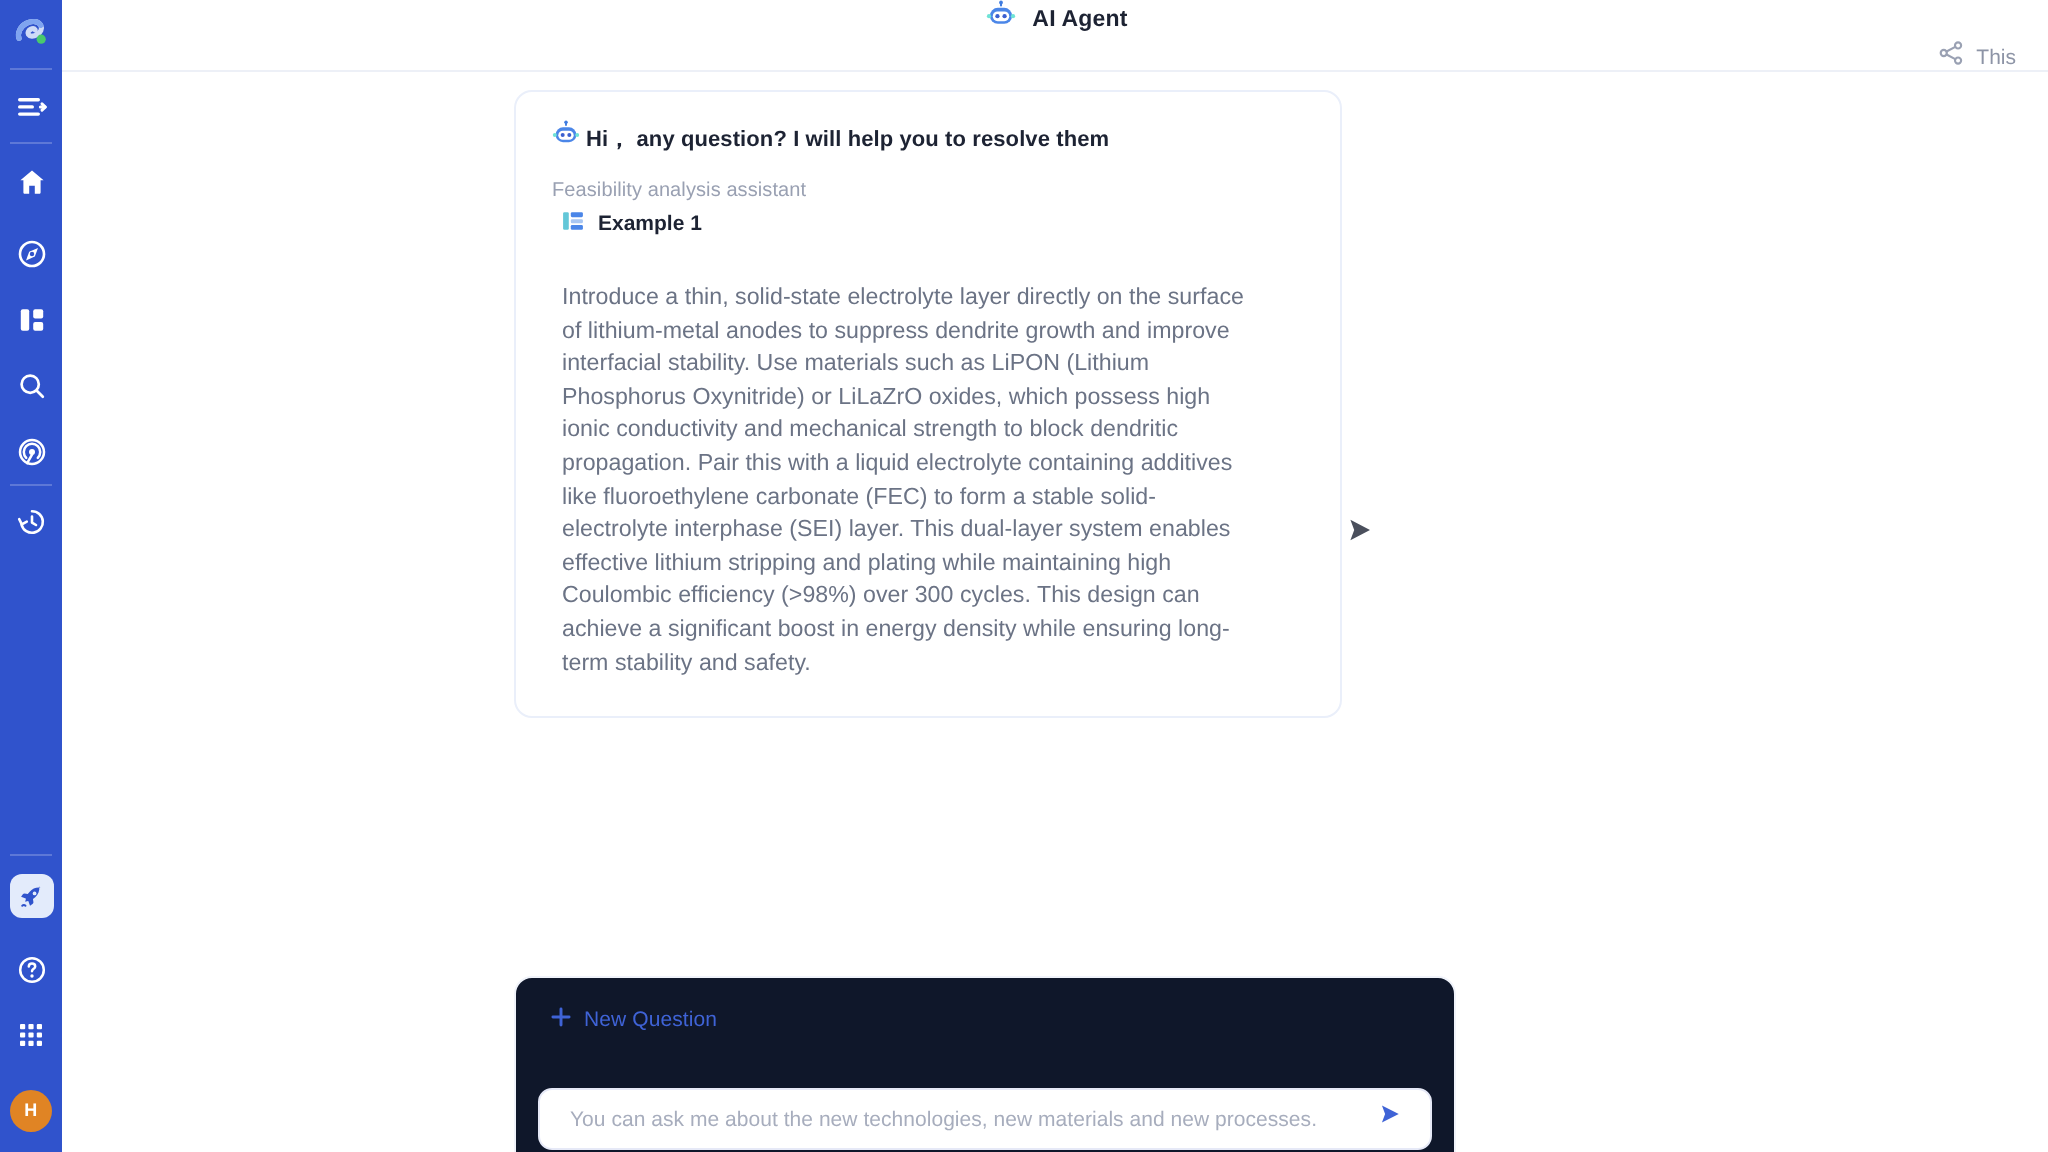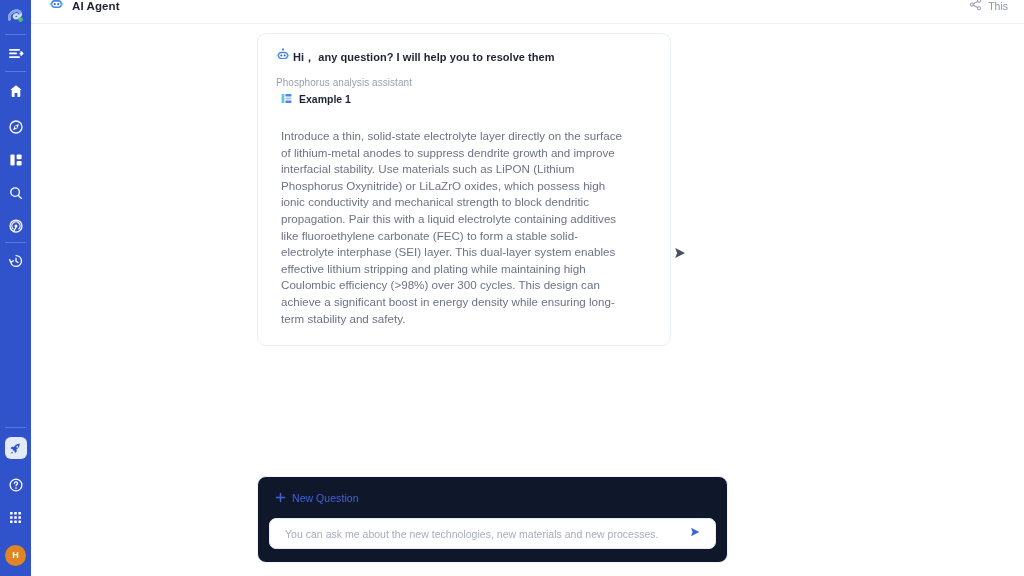--- a/index.html
+++ b/index.html
@@ -61,26 +61,27 @@
   
   #main {
     flex: 1 1 auto;
     height: 576px;
     position: relative;
     background: #ffffff;
   }
 
   
   #topbar {
-    height: 24px;
+    height: 36px;
     border-bottom: 1px solid #edf0f7;
     display: flex;
     align-items: center;
     padding: 0 16px 12px 18px;
     background: #fff;
+    flex-direction: column;
   }
   #topbar-left { display: flex; align-items: center; gap: 8px; }
   #app-title {
     font-size: 11.5px;
     font-weight: bold;
     color: #1d2333;
     letter-spacing: .1px;
   }
   #topbar-right { margin-left: auto; display: flex; align-items: center; gap: 6px; cursor: pointer; }
   #share-label { font-size: 10.5px; color: #8d94a6; }
@@ -157,21 +158,21 @@
     padding-left: 6px;
     cursor: pointer;
     width: fit-content;
   }
   #new-question-label {
     font-size: 10.5px;
     color: #3f63d6;
     letter-spacing: .05px;
   }
   #input-wrap {
-    margin-top: 11px;
+    margin-top: 25px;
     height: 31px;
     border: 1px solid #e6e9f7;
     border-radius: 7px;
     display: flex;
     align-items: center;
     padding: 0 12px 0 13px;
     background: #fff;
   }
   #chat-input {
     flex: 1 1 auto;
@@ -373,21 +374,21 @@
               <rect x="3.6" y="6.1" width="8.8" height="5.2" rx="2.6" fill="#ffffff"></rect>
               <circle cx="6.1" cy="8.6" r="1.15" fill="#3a5fd0"></circle>
               <circle cx="9.9" cy="8.6" r="1.15" fill="#3a5fd0"></circle>
               <circle cx="1.6" cy="8.6" r="1.15" fill="#6fe3d6"></circle>
               <circle cx="14.4" cy="8.6" r="1.15" fill="#6fe3d6"></circle>
             </svg>
           </span>
           <span class="card-greeting">Hi， any question? I will help you to resolve them</span>
         </div>
 
-        <div class="card-subtitle">Phosphorus analysis assistant</div>
+        <div class="card-subtitle">Feasibility analysis assistant</div>
 
         <div class="example-row">
           <span>
             <svg width="11" height="11" viewBox="0 0 12 12">
               <rect x="0.6" y="1.2" width="3.1" height="9.6" rx=".7" fill="#63c7d8"></rect>
               <rect x="4.8" y="1.2" width="6.6" height="2.7" rx=".7" fill="#4b86e8"></rect>
               <rect x="4.8" y="5" width="6.6" height="2.2" rx=".7" fill="#a8c6f2"></rect>
               <rect x="4.8" y="8.2" width="6.6" height="2.6" rx=".7" fill="#4b86e8"></rect>
             </svg>
           </span>

